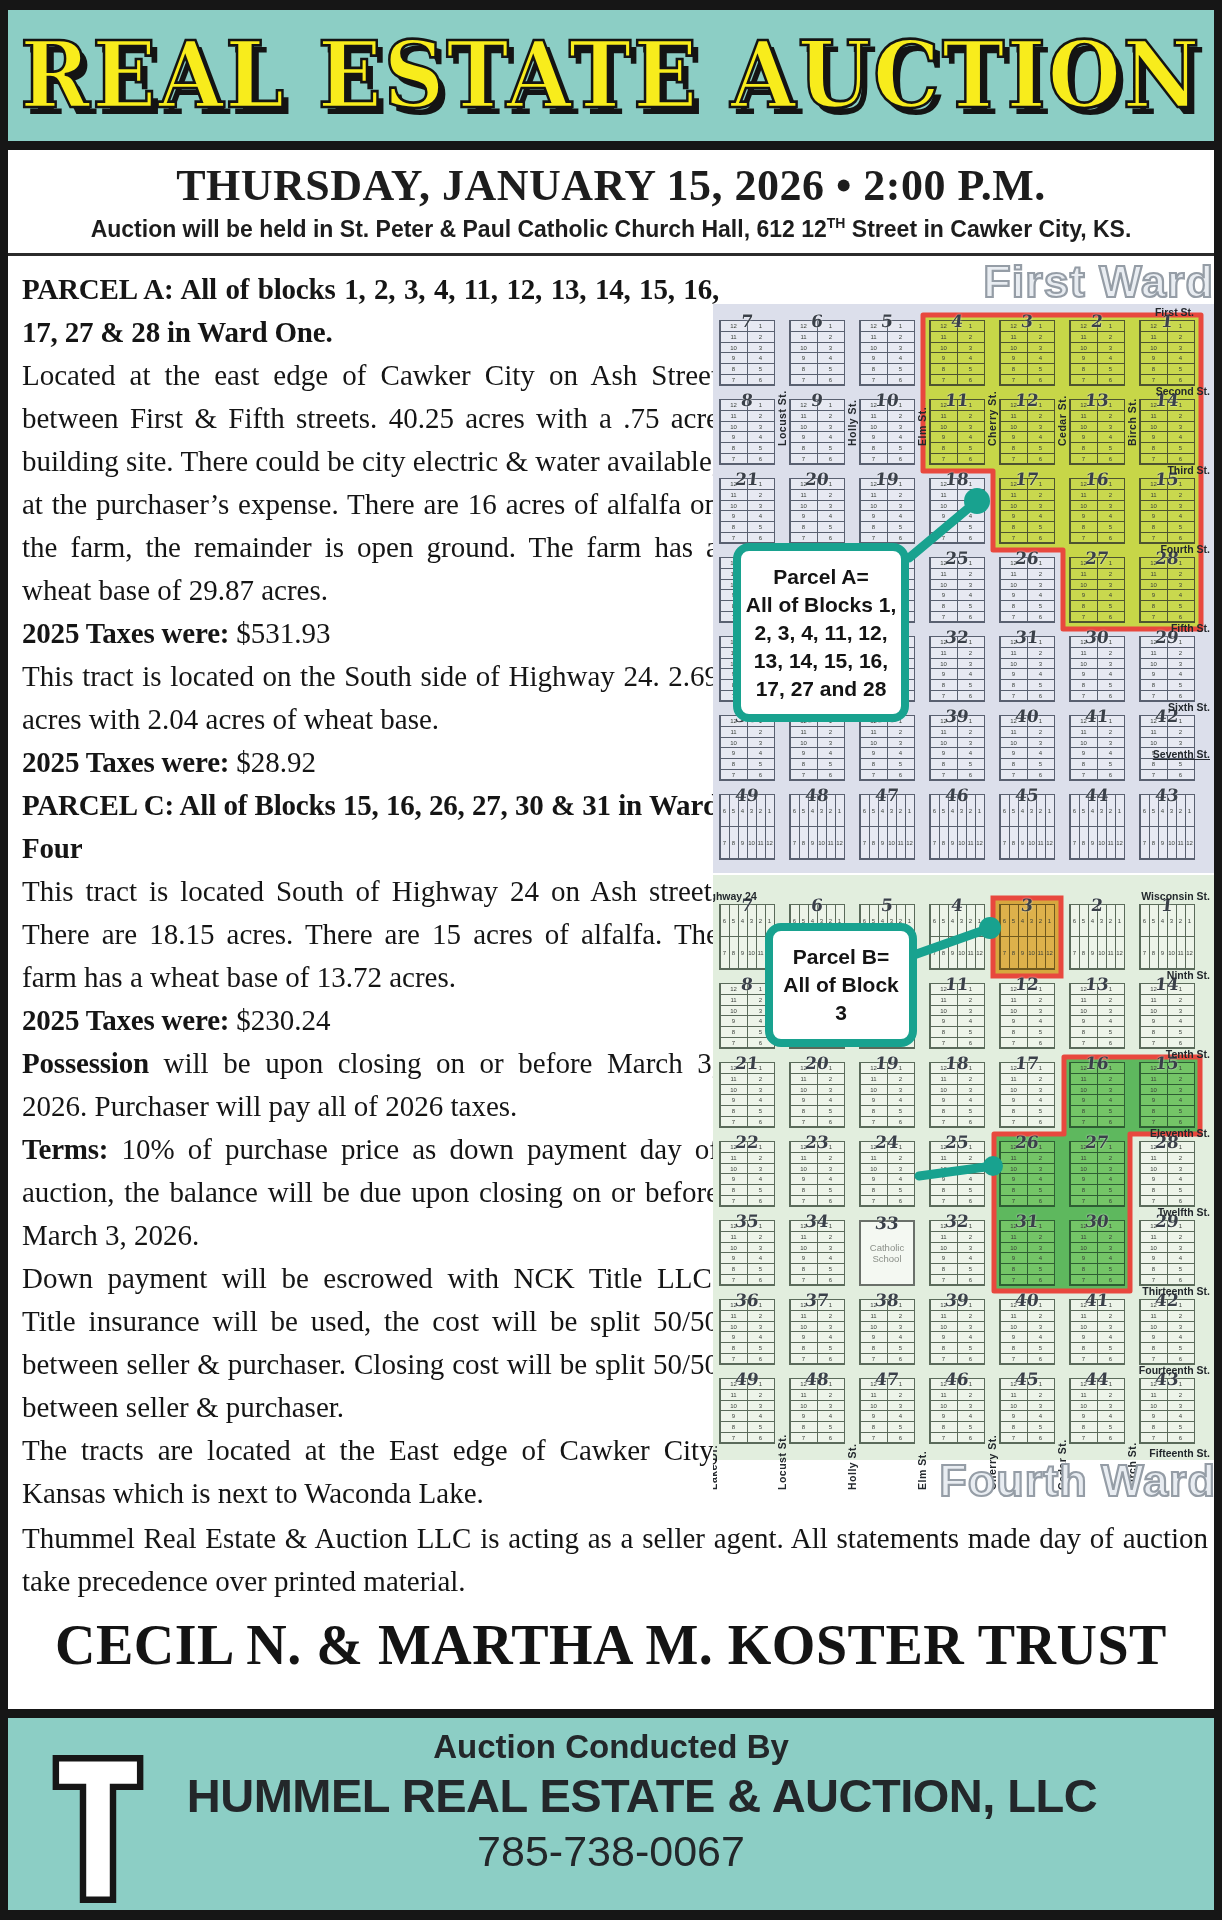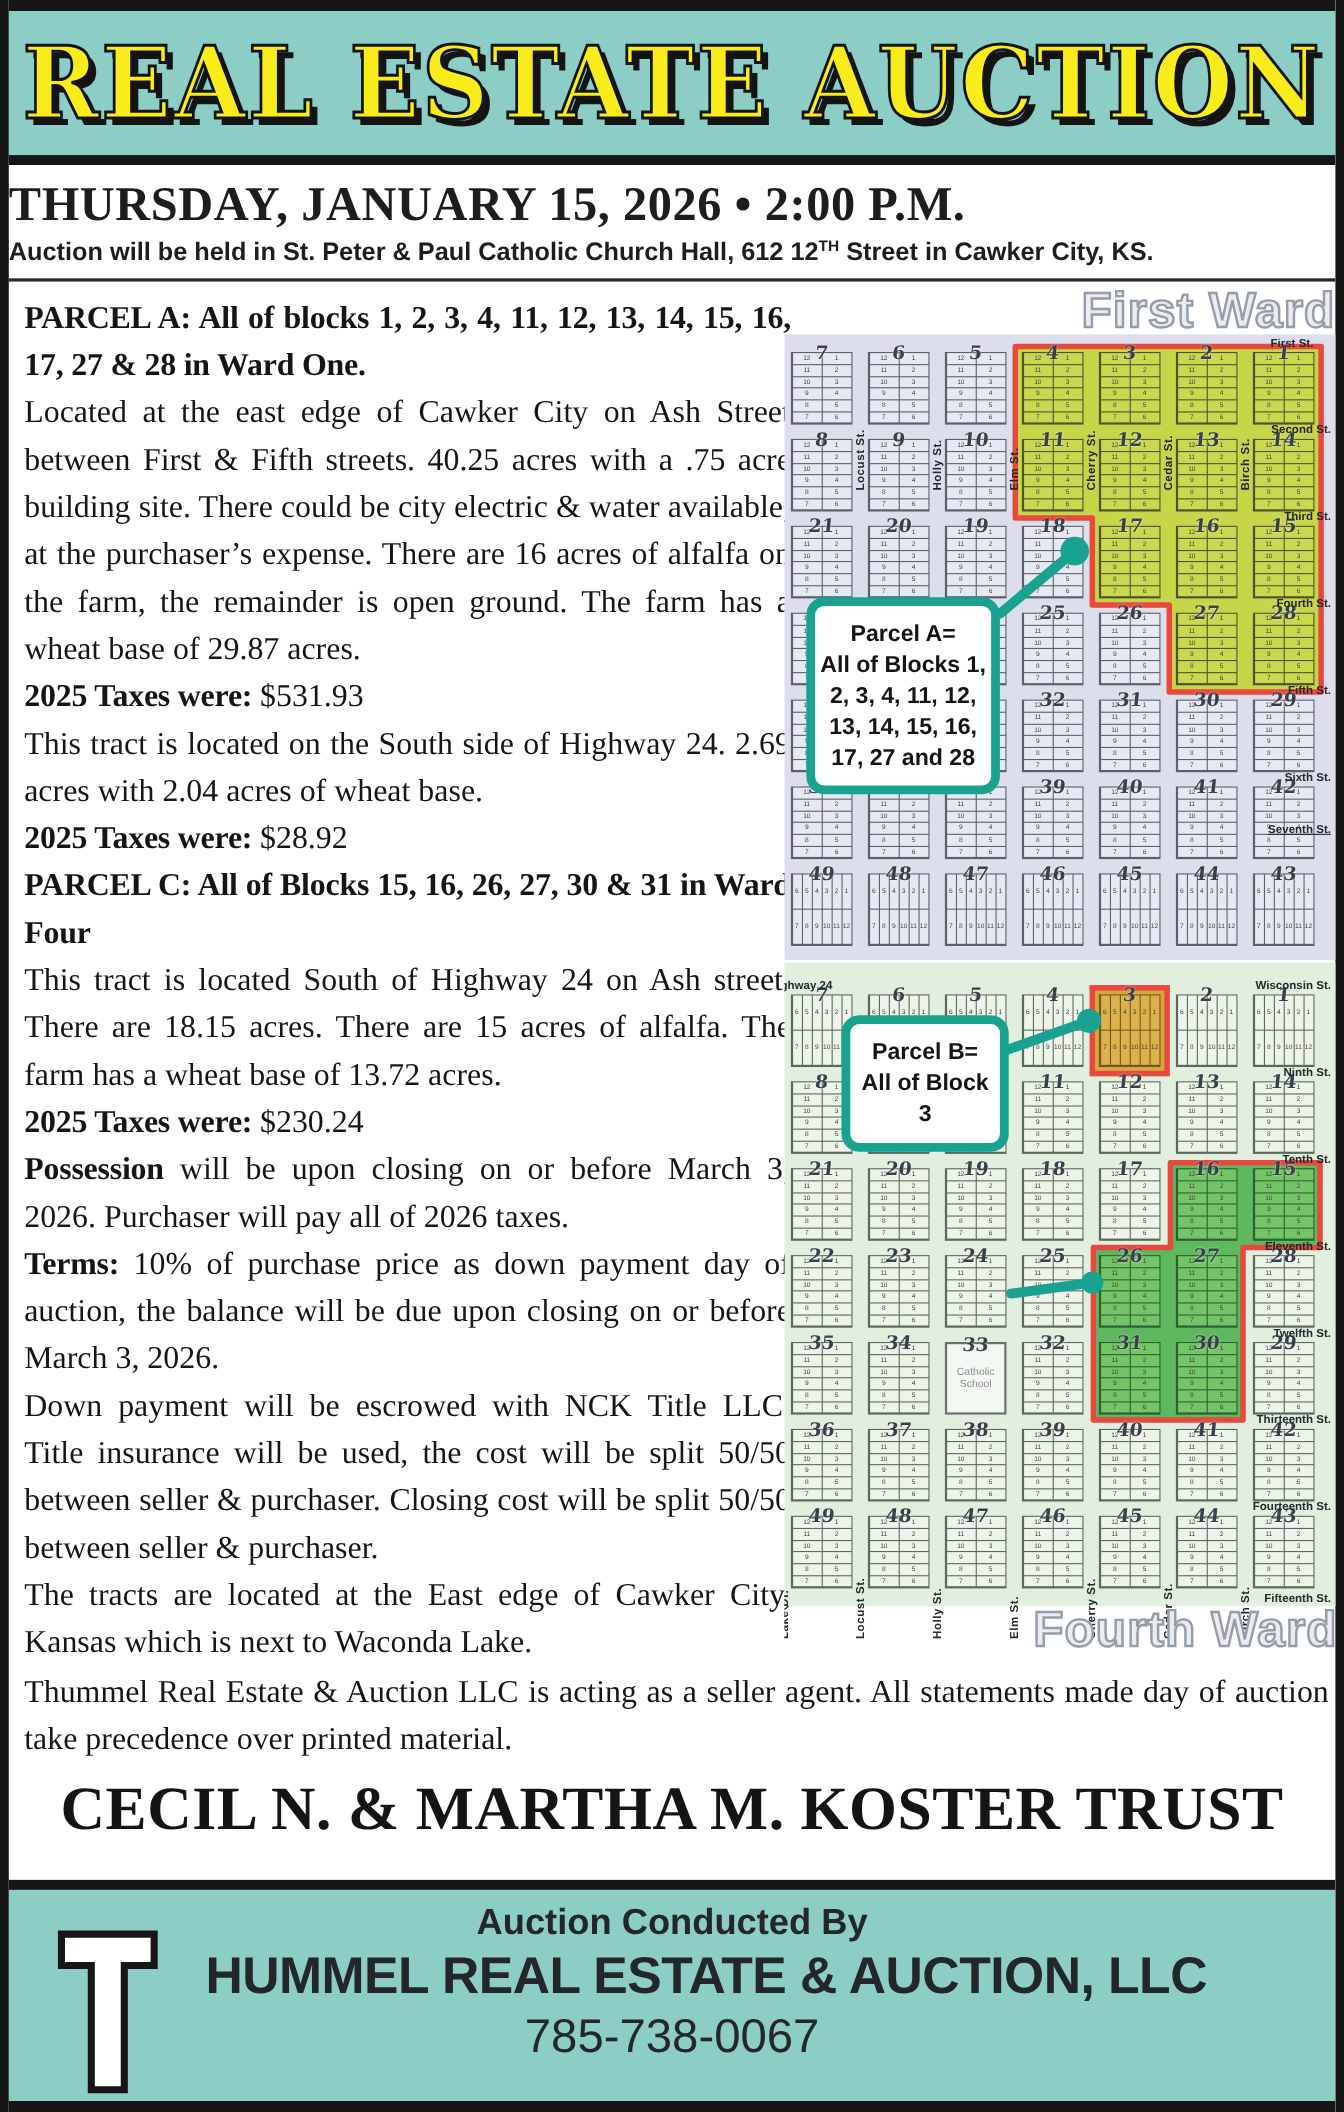--- a/index.html
+++ b/index.html
@@ -6,21 +6,21 @@
   .page{position:relative;width:1222px;height:1920px;background:#fff;box-sizing:border-box;
         border-left:8px solid #161616;border-right:8px solid #161616;overflow:hidden;
         font-family:"Liberation Serif",serif;}
   
   .banner{box-sizing:border-box;height:150px;background:#8ccec5;border-top:10px solid #161616;
           border-bottom:9px solid #161616;display:flex;align-items:center;justify-content:center;}
   .banner-title{font-family:"DejaVu Serif",serif;font-weight:bold;font-size:84px;line-height:1;
           color:#f8ec1c;letter-spacing:2px;white-space:nowrap;
           -webkit-text-stroke:2.5px #141414;text-shadow:6px 6px 0 #141414;transform:scaleY(1.08);}
   
-  .header{ text-align:left;padding-top:13px;}
+  .header{ text-align:center;padding-top:13px;}
   .date-line{font-family:"Liberation Serif",serif;font-weight:bold;font-size:44px;line-height:1.05;
           color:#1d1d1d;letter-spacing:.5px;}
   .loc-line{font-family:"Liberation Sans",sans-serif;font-weight:bold;font-size:23px;color:#1d1d1d;
           margin-top:6px;}
   .loc-line sup{font-size:14px;}
   .rule{border:none;border-top:3px solid #2b2b2b;margin:10px 0 0 0;}
   
   .main{position:relative;padding-top:12px;}
   .text-col{width:697px;padding-left:14px;font-size:29px;line-height:43px;color:#151515;
           text-align:justify;}

